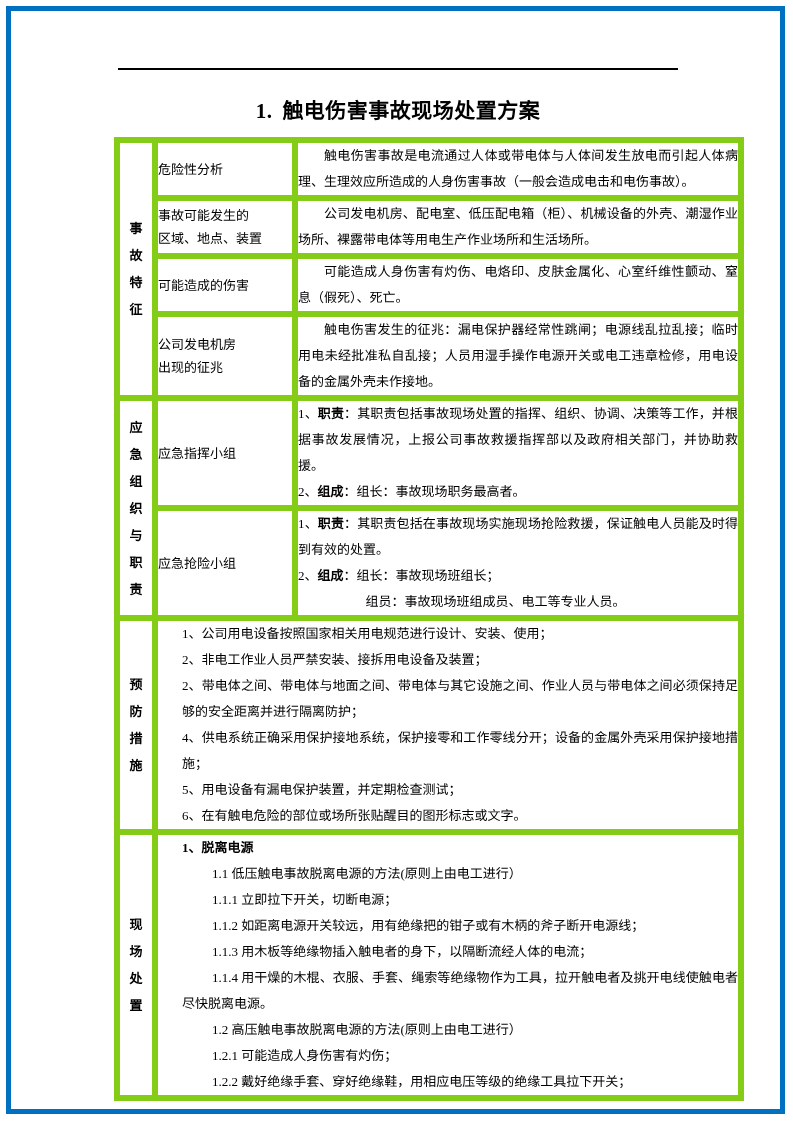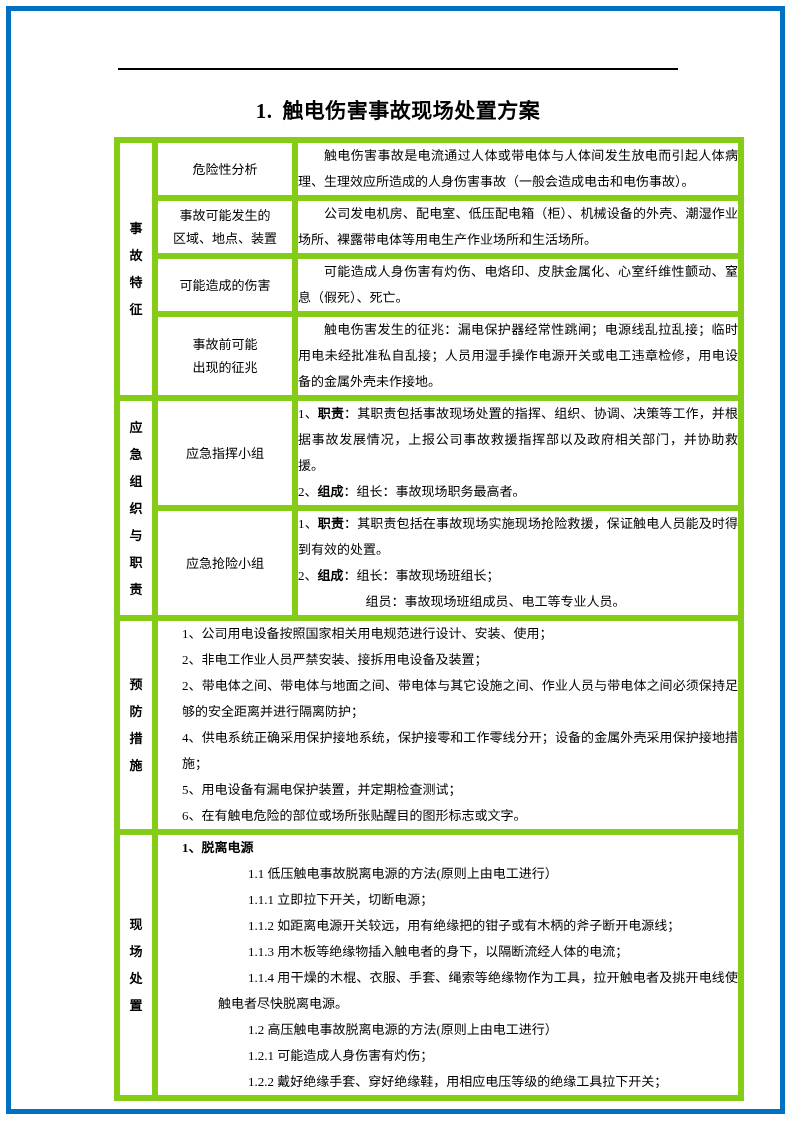--- a/index.html
+++ b/index.html
@@ -92,21 +92,20 @@
     line-height: 27px;
     letter-spacing: 0;
     padding: 4px 0;
   }
   .vlabel span {
     display: block;
   }
 
   
   .sublabel {
-    text-align: center;
     font-size: 13px;
     line-height: 23px;
     padding: 6px 4px;
   }
   .sublabel span { display: block; }
 
   
   .content {
     font-size: 13px;
     line-height: 26px;
@@ -129,21 +128,20 @@
 
   
   .content.wide {
     padding-left: 24px;
   }
   .content .num-line {
     text-indent: 0;
   }
   .content .sub1 {
     text-indent: 2.3em;
-    margin-left: 36px;
   }
 </style>
 </head>
 <body>
 
 <div class="page-inner">
 
   <div class="page-frame"></div>
 
   <div class="header-rule"></div>
@@ -190,21 +188,21 @@
           <td class="sublabel">
             <span>可能造成的伤害</span>
           </td>
           <td class="content">
             <p class="ind">可能造成人身伤害有灼伤、电烙印、皮肤金属化、心室纤维性颤动、窒息（假死）、死亡。</p>
           </td>
         </tr>
 
         <tr>
           <td class="sublabel">
-            <span>事故前可能</span>
+            <span>公司发电机房</span>
             <span>出现的征兆</span>
           </td>
           <td class="content">
             <p class="ind">触电伤害发生的征兆：漏电保护器经常性跳闸；电源线乱拉乱接；临时用电未经批准私自乱接；人员用湿手操作电源开关或电工违章检修，用电设备的金属外壳未作接地。</p>
           </td>
         </tr>
 
         <tr>
           <td class="vlabel" rowspan="2">
             <span>应</span>

